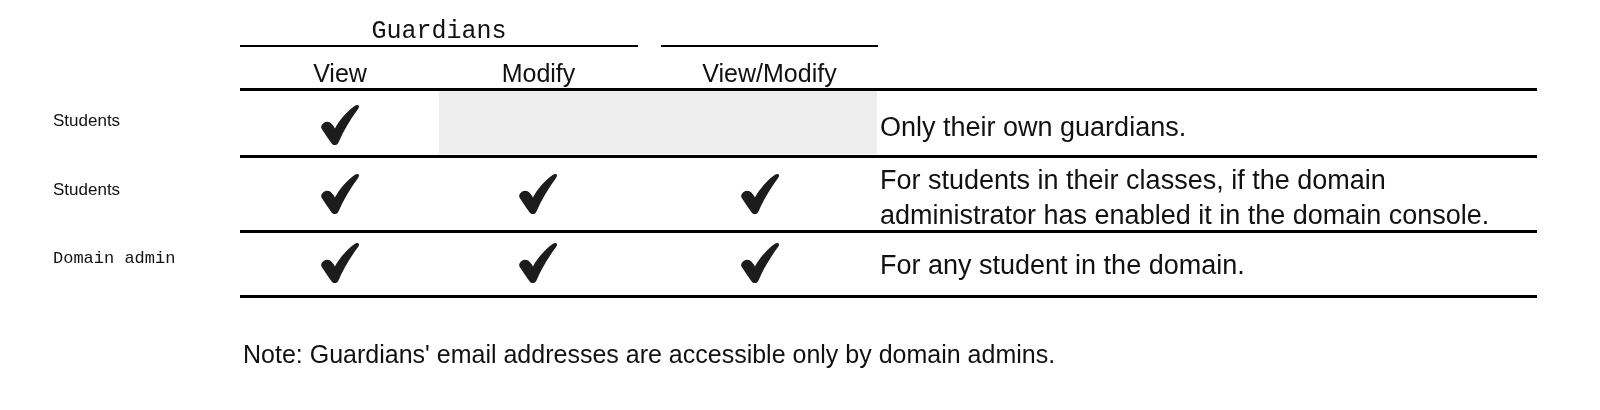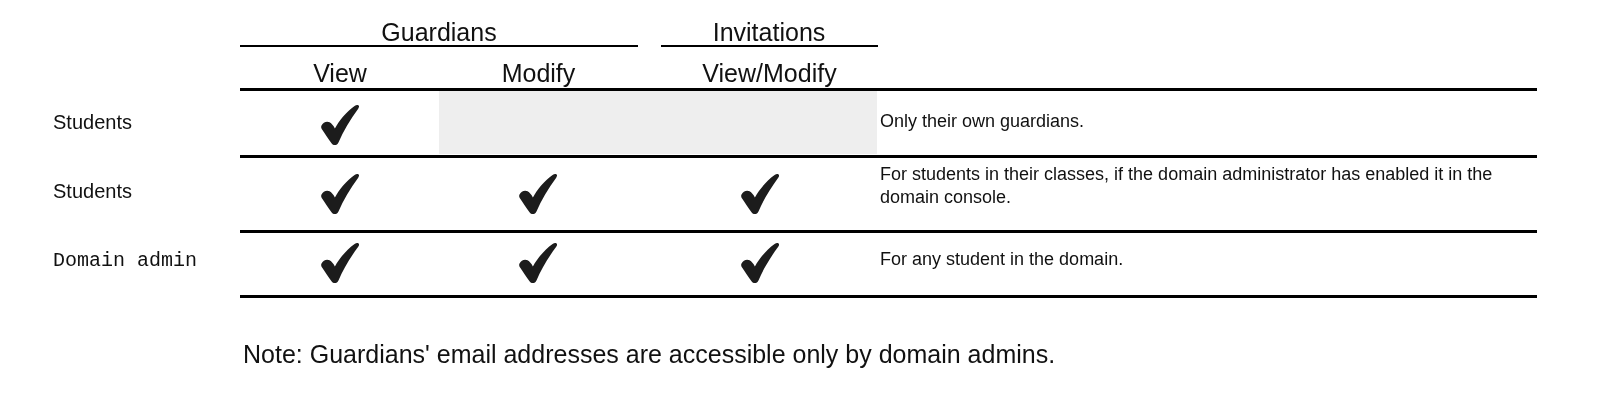--- a/index.html
+++ b/index.html
@@ -47,26 +47,26 @@
     font-size: 25px;
     text-align: center;
   }
   .col-label {
     font-size: 25px;
     text-align: center;
   }
 
   
   .row-label {
-    font-size: 20px;
+    font-size: 17px;
   }
 
   
   .desc {
-    font-size: 18px;
+    font-size: 27px;
     white-space: normal;
     line-height: 1.30;
   }
 
   
   .note {
     font-size: 25px;
   }
 
   
@@ -77,23 +77,22 @@
   }
   .check svg { display: block; width: 100%; height: 100%; }
 </style>
 </head>
 <body>
 
 <div class="page">
 
   <div class="shade" style="left:439px; top:90px; width:438px; height:64px;"></div>
 
-  <div class="txt group-label" style="left:240px; top:16px; width:398px;">Guardians</div>
+  <div class="txt group-label" style="left:240px; top:16px; width:398px;font-family:Liberation Mono, monospace;">Guardians</div>
 
-  <div class="txt group-label" style="left:661px; top:16px; width:216px;">Invitations</div>
 
   <div class="rule thin" style="left:240px; top:45px; width:398px;"></div>
 
   <div class="rule thin" style="left:661px; top:45px; width:217px;"></div>
 
   <div class="txt col-label" style="left:240px; top:57px; width:200px;">View</div>
 
   <div class="txt col-label" style="left:439px; top:57px; width:199px;">Modify</div>
 
   <div class="txt col-label" style="left:661px; top:57px; width:217px;">View/Modify</div>

